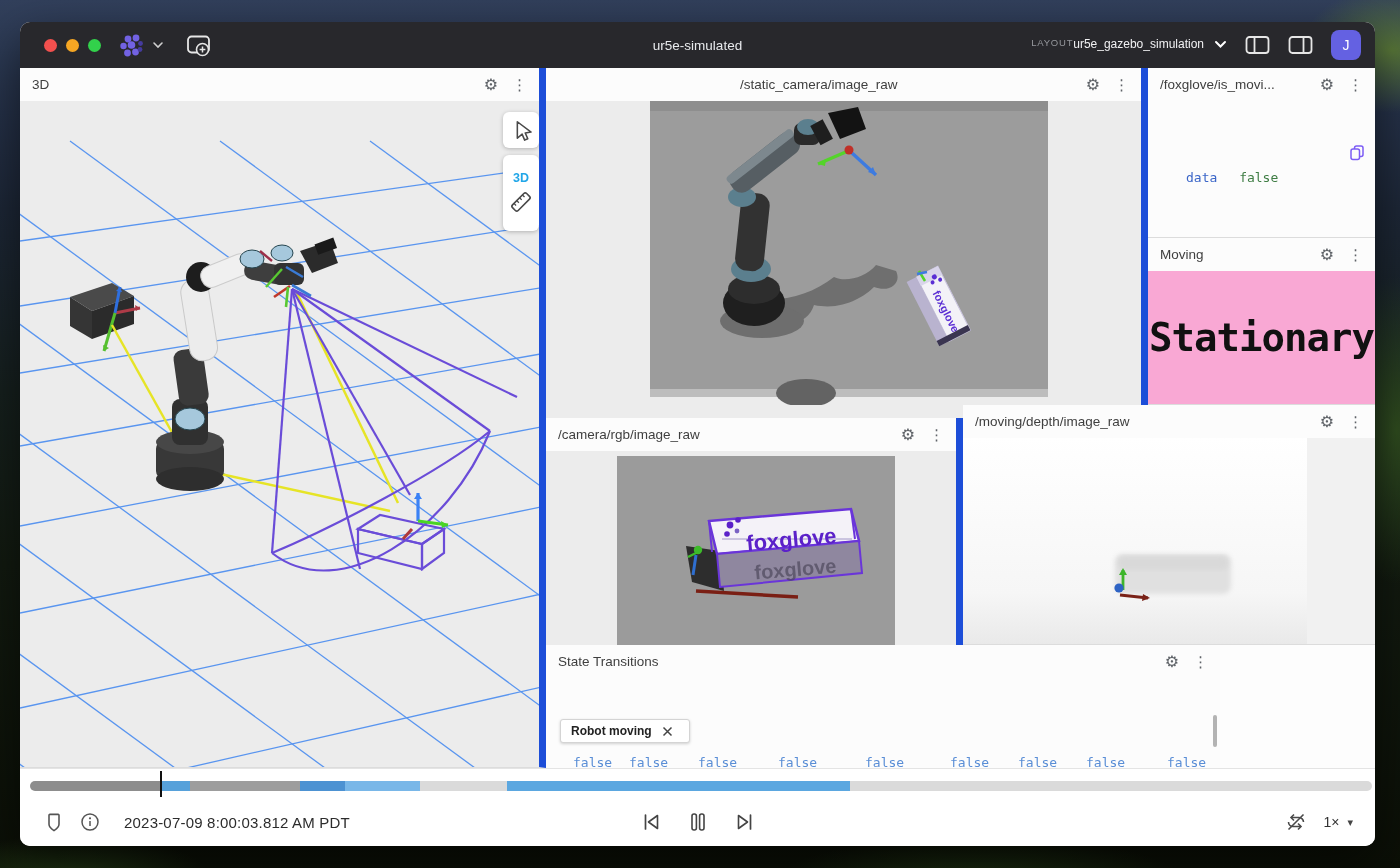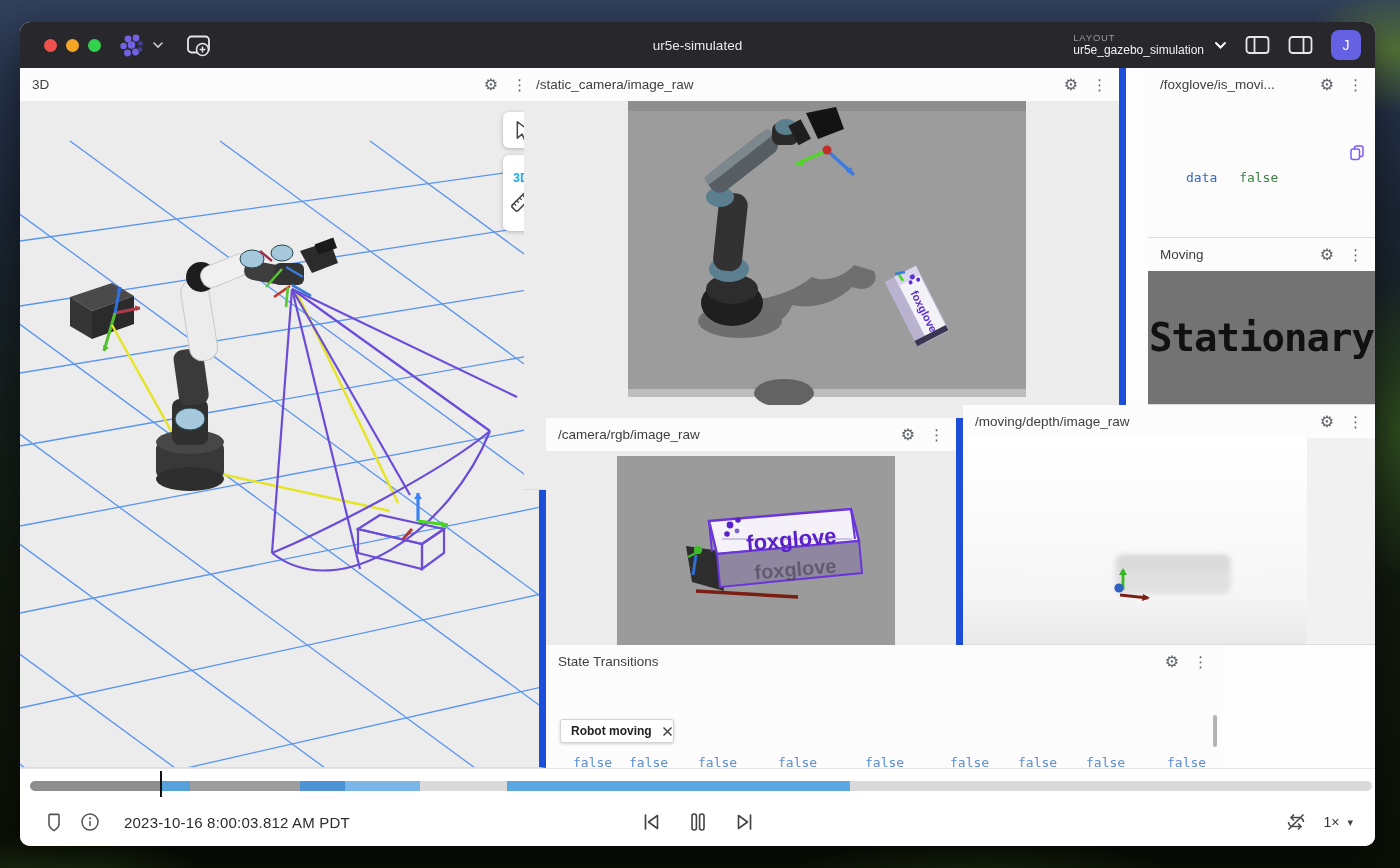--- a/index.html
+++ b/index.html
@@ -20,21 +20,21 @@
   }
   
   .titlebar { position:absolute; left:0; top:0; width:100%; height:46px; background:#28282c; display:flex; align-items:center; }
   .traffic { display:flex; gap:9px; margin-left:24px; }
   .tl { width:13px; height:13px; border-radius:50%; }
   .logo-wrap { margin-left:18px; display:flex; align-items:center; gap:6px; }
   .tb-addpanel { margin-left:22px; display:flex; align-items:center; }
   .tb-title { position:absolute; left:50%; top:0; height:46px; transform:translateX(-50%); display:flex; align-items:center; color:#e8eaed; font-size:13.5px; }
   .tb-right { position:absolute; right:14px; top:0; height:46px; display:flex; align-items:center; gap:18px; }
   .layout-picker { display:flex; align-items:center; gap:10px; cursor:default; }
-  .layout-text { display:flex; flex-direction:column; line-height:1.15;margin-left:32px; }
+  .layout-text { display:flex; flex-direction:row; line-height:1.15;margin-left:32px; }
   .layout-label { font-size:9.5px; letter-spacing:.8px; color:#96989d; }
   .layout-name { font-size:12px; color:#f1f1f3; }
   .avatar { width:30px; height:30px; border-radius:8px; background:#6461e2; color:#fff; font-size:14px; display:flex; align-items:center; justify-content:center; }
   
   .content { position:absolute; left:0; top:46px; width:1355px; height:700px; background:#fdfdfd; }
   .panel { position:absolute; background:#fcfcfc; border-right:7px solid #1d4ed8; border-bottom:1px solid #dcdcdc; overflow:hidden; }
   .phead { height:33px; display:flex; align-items:center; padding:0 10px 0 12px; background:#fcfcfc; }
   .ptitle { font-size:13.5px; color:#3f3f3f; white-space:nowrap; overflow:hidden; flex:1 1 auto; }
   .picon { color:#5f6368; font-size:16px; line-height:1; padding:0 6px; cursor:default; }
   .picon.kebab { font-size:15px; padding:0 2px 0 8px; }
@@ -49,21 +49,21 @@
   .raw-row { margin-top:23px; margin-left:24px; font-family:"DejaVu Sans Mono", monospace; font-size:13px; }
   .raw-key { color:#3b66c8; }
   .raw-val { color:#3f7d44; margin-left:14px; }
   
   .ind-body { display:flex; align-items:center; justify-content:center; }
   .ind-text { font-family:"DejaVu Sans Mono", monospace; font-weight:bold; font-size:39px; color:#111; letter-spacing:-1px; }
   
   .st-body { background:#ececec; position:relative; }
   .st-grid { position:absolute; top:0; bottom:0; width:1px; background:#d6d6d6; }
   .st-grid.dark { background:#9a9a9a; }
-  .st-chip { position:absolute; left:14px; top:8px; height:24px; background:#fff; border:1px solid #d4d4d4; border-radius:3px; box-shadow:0 1px 3px rgba(0,0,0,.18); display:flex; align-items:center; gap:10px; padding:0 0 0 10px; }
+  .st-chip { position:absolute; left:14px; top:8px; height:24px; background:#fff; border:1px solid #d4d4d4; border-radius:3px; box-shadow:0 1px 3px rgba(0,0,0,.18); display:flex; align-items:center; gap:10px; padding:0 16px 0 10px; }
   .st-chip-label { font-size:12px; font-weight:bold; color:#222; white-space:nowrap; }
   .st-label { position:absolute; top:44px; font-family:"DejaVu Sans Mono", monospace; font-size:13px; color:#5a8ed6; }
   .st-scroll { position:absolute; right:3px; top:4px; width:4px; height:32px; border-radius:2px; background:#b3b3b3; }
   
   .playbar { position:absolute; left:0; bottom:0; width:1355px; height:78px; background:#fff; border-top:1px solid #e4e4e4; }
   .scrub-wrap { position:absolute; left:10px; top:6px; width:1342px; height:22px; }
   .scrub-track { position:absolute; left:0; top:6px; width:1342px; height:10px; border-radius:5px; overflow:hidden; display:flex; }
   .scrub-seg { height:10px; }
   .playhead { position:absolute; top:-4px; width:2px; height:26px; background:#111; }
   .pb-row { position:absolute; left:0; top:28px; width:100%; height:50px; display:flex; align-items:center; }
@@ -260,21 +260,21 @@
                   <g transform="rotate(-45 13 13)">
                     <rect x="3" y="9" width="20" height="8" rx="2" stroke="#4a4a4a" stroke-width="1.6" fill="none"></rect>
                     <path d="M7 9 v3 M11 9 v3 M15 9 v3 M19 9 v3" stroke="#4a4a4a" stroke-width="1.3"></path>
                   </g>
                 </svg>
             </span>
           </div>
         </div>
       </section>
 
-      <section class="panel" style="left:504px;top:0;width:602px;height:422px;">
+      <section class="panel" style="left:526px;top:0;width:602px;height:422px;text-align:center;">
         <div class="phead">
           <span class="ptitle">/static_camera/image_raw</span>
           <span class="picon">⚙</span>
           <span class="picon kebab">⋮</span>
         </div>
         <div class="pbody imgbg">
           <svg width="601" height="304" viewBox="0 0 601 304">
             <rect x="104" y="0" width="398" height="296" fill="#9c9c9c"></rect>
             <rect x="104" y="0" width="398" height="10" fill="#8e8e8e"></rect>
             <rect x="104" y="288" width="398" height="8" fill="#bdbdbd"></rect>
@@ -342,21 +342,21 @@
           </div>
         </div>
       </section>
 
       <section class="panel" style="left:1128px;top:170px;width:227px;height:167px;border-right:none;">
         <div class="phead">
           <span class="ptitle">Moving</span>
           <span class="picon">⚙</span>
           <span class="picon kebab">⋮</span>
         </div>
-        <div class="pbody ind-body" id="indicator-body" style="background: #737373;">
+        <div class="pbody ind-body" id="indicator-body" style="background: #f9a8d4;">
           <span class="ind-text">Stationary</span>
         </div>
       </section>
 
       <section class="panel" style="left:526px;top:337px;width:417px;height:240px;margin-top:13px;">
         <div class="phead">
           <span class="ptitle">/camera/rgb/image_raw</span>
           <span class="picon">⚙</span>
           <span class="picon kebab">⋮</span>
         </div>
@@ -486,21 +486,21 @@
                 <path d="M5 3.2 Q5 2.4 5.9 2.4 H14.1 Q15 2.4 15 3.2 V12.2 Q15 15.4 10 18.6 Q5 15.4 5 12.2 Z" stroke="#555" stroke-width="1.6" fill="none" stroke-linejoin="round"></path>
               </svg>
           </span>
           <span class="ibtn">
             <svg width="20" height="20" viewBox="0 0 20 20">
                 <circle cx="10" cy="10" r="8" stroke="#555" stroke-width="1.5" fill="none"></circle>
                 <circle cx="10" cy="6.3" r="1.1" fill="#555"></circle>
                 <path d="M10 9 V14" stroke="#555" stroke-width="1.5"></path>
               </svg>
           </span>
-          <span class="pb-time">2023-10-16 8:00:03.812 AM PDT</span>
+          <span class="pb-time">2023-07-09 8:00:03.812 AM PDT</span>
         </div>
         <div class="pb-center">
           <span class="ibtn">
             <svg width="22" height="20" viewBox="0 0 22 20">
                 <path d="M5.5 3 V17" stroke="#444" stroke-width="1.7" stroke-linecap="round"></path>
                 <path d="M17.5 3.5 L8.5 10 L17.5 16.5 Z" stroke="#444" stroke-width="1.6" fill="none" stroke-linejoin="round"></path>
               </svg>
           </span>
           <span class="ibtn">
             <svg width="20" height="22" viewBox="0 0 20 22">

